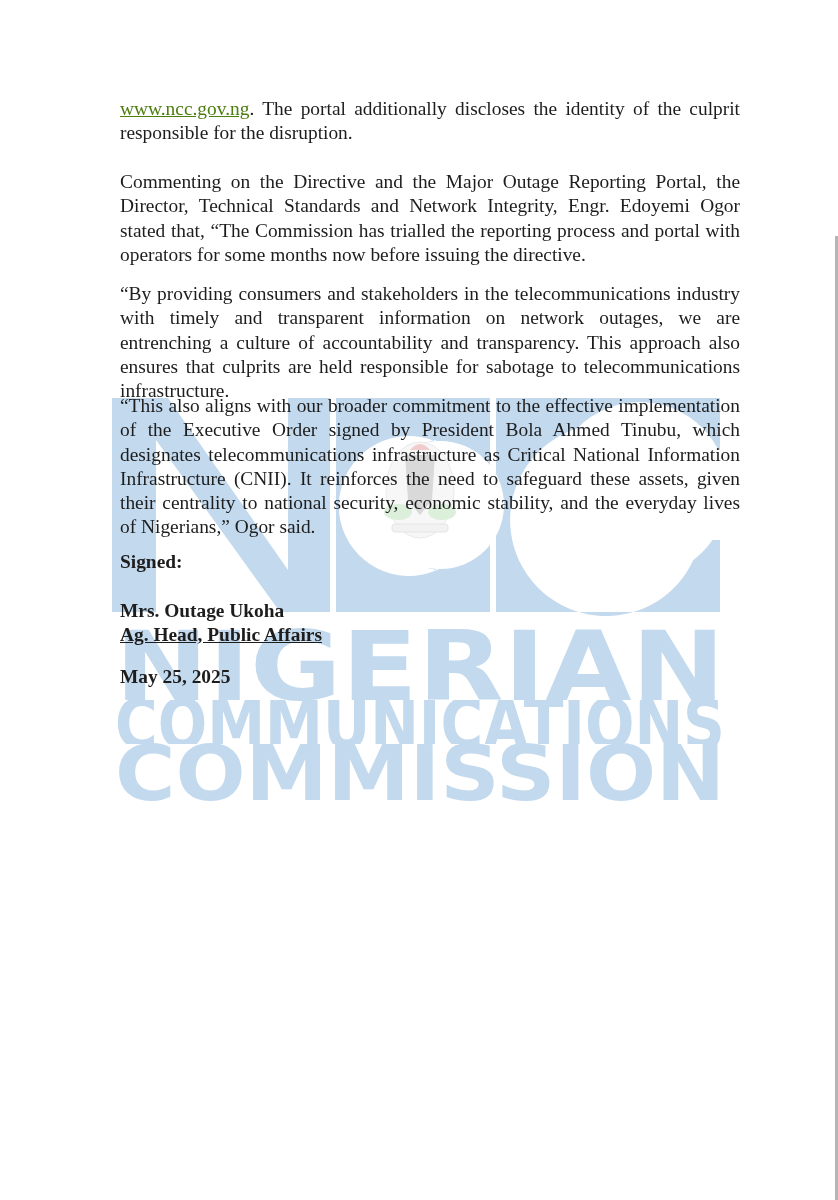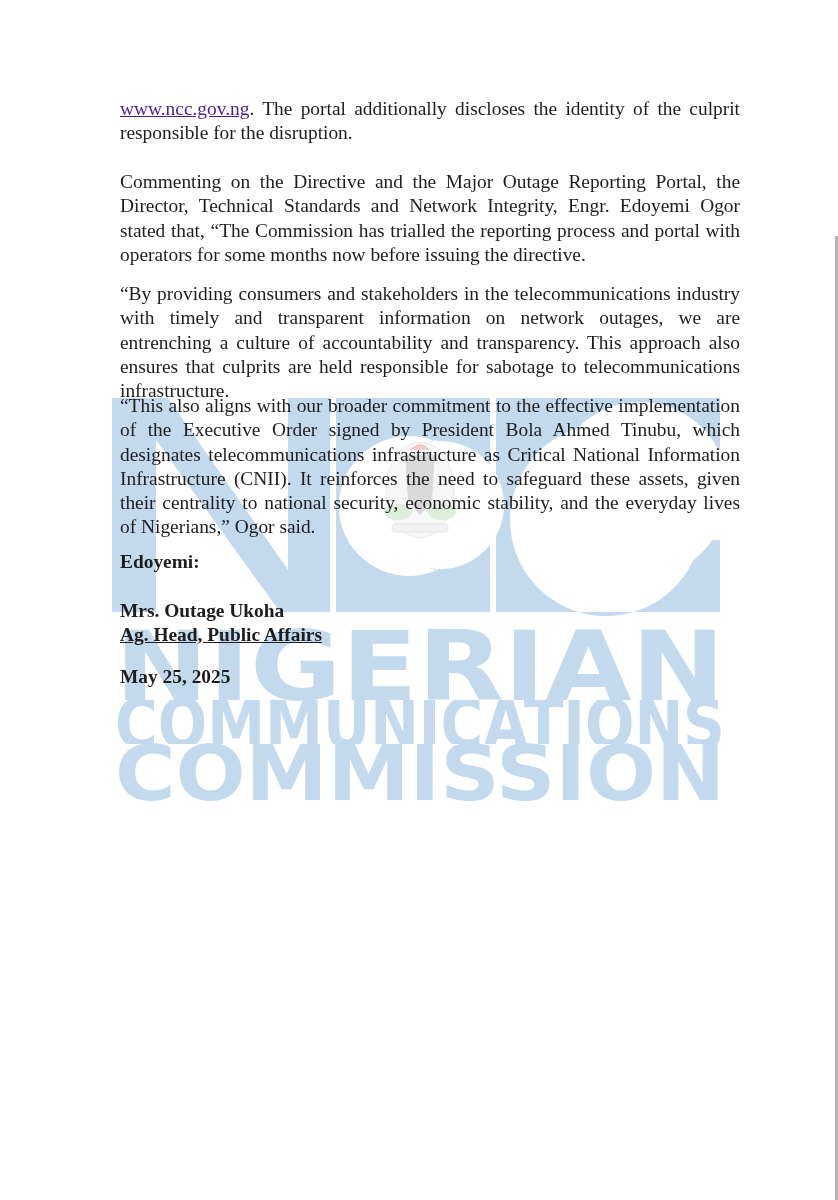--- a/index.html
+++ b/index.html
@@ -44,21 +44,21 @@
     }
     .para {
       position: absolute;
       left: 0;
       width: 620px;
       text-align: justify;
       text-align-last: left;
       margin: 0;
     }
     .para a {
-      color: #4c1d95;
+      color: #4d7c0f;
       text-decoration: underline;
     }
     .bold {
       font-weight: bold;
       position: absolute;
       left: 0;
       margin: 0;
       white-space: nowrap;
     }
   </style>
@@ -107,20 +107,20 @@
   <p class="para" style="top:97px;">
     <a href="www.ncc.gov.ng">www.ncc.gov.ng</a><span>. The portal additionally discloses the identity of the culprit responsible for the disruption.</span>
   </p>
 
   <p class="para" style="top:170px;">Commenting on the Directive and the Major Outage Reporting Portal, the Director, Technical Standards and Network Integrity, Engr. Edoyemi Ogor stated that, “The Commission has trialled the reporting process and portal with operators for some months now before issuing the directive.</p>
 
   <p class="para" style="top:282px;">“By providing consumers and stakeholders in the telecommunications industry with timely and transparent information on network outages, we are entrenching a culture of accountability and transparency. This approach also ensures that culprits are held responsible for sabotage to telecommunications infrastructure.</p>
 
   <p class="para" style="top:394px;">“This also aligns with our broader commitment to the effective implementation of the Executive Order signed by President Bola Ahmed Tinubu, which designates telecommunications infrastructure as Critical National Information Infrastructure (CNII). It reinforces the need to safeguard these assets, given their centrality to national security, economic stability, and the everyday lives of Nigerians,” Ogor said.</p>
 
-  <p class="bold" style="top:550px;">Edoyemi:</p>
+  <p class="bold" style="top:550px;">Signed:</p>
 
   <p class="bold" style="top:599px;">Mrs. Outage Ukoha</p>
 
   <p class="bold" style="top:623px;text-decoration:underline;">Ag. Head, Public Affairs</p>
 
   <p class="bold" style="top:665px;font-family:Liberation Serif, serif;">May 25, 2025</p>
 </div>
 
 </body></html>

